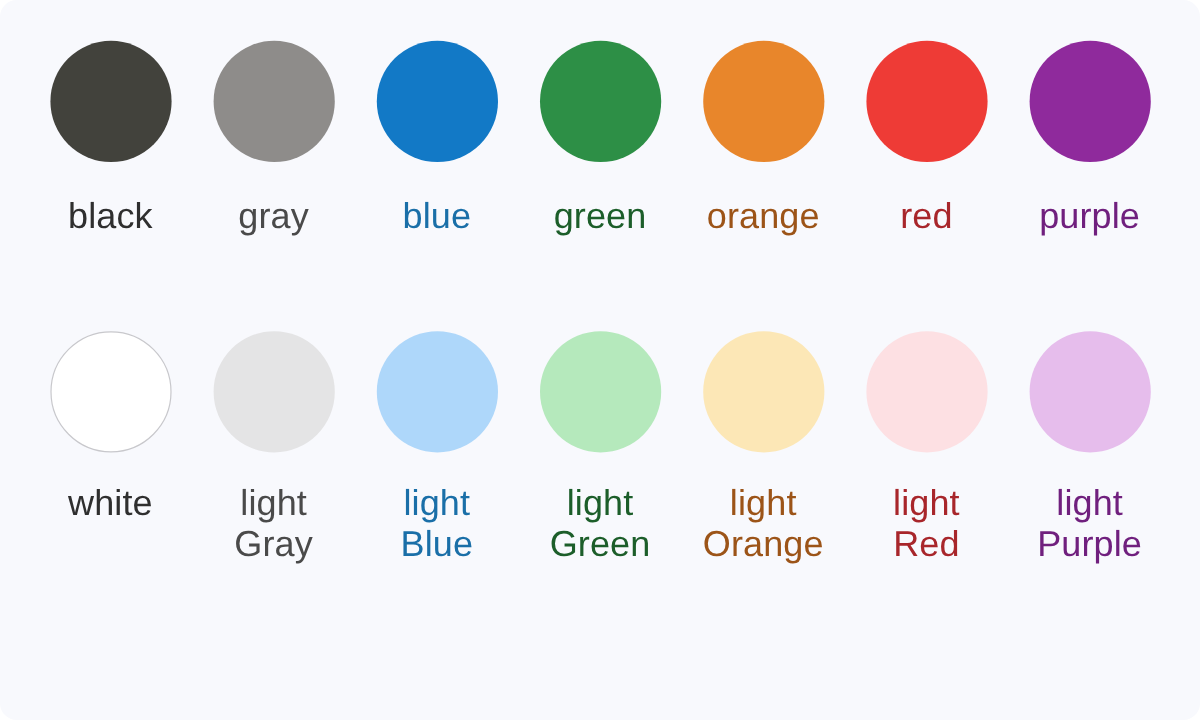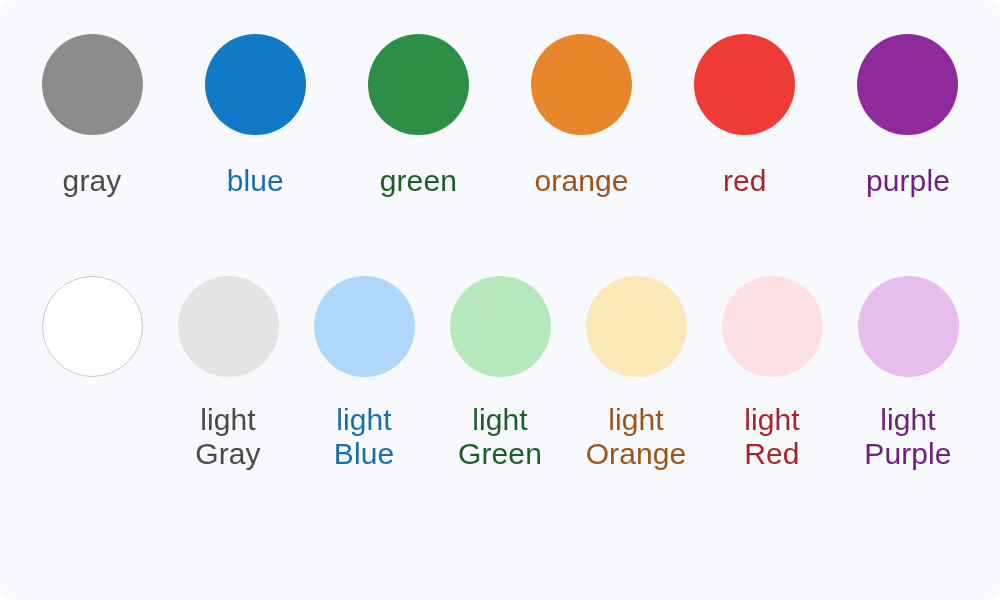--- a/index.html
+++ b/index.html
@@ -68,20 +68,24 @@
     margin-top: 26px;
   }
 </style>
 </head>
 <body>
 
 <div id="palette-card" style="background: rgb(248, 249, 253); border-radius: 14px;">
 
   <div class="swatch-row" id="swatch-row-base">
     <div class="swatch-cell">
+      <div class="swatch-dot" style="background: rgb(66, 66, 60);"></div>
+      <div class="swatch-label" style="color: rgb(47, 47, 47);">black</div>
+    </div>
+    <div class="swatch-cell">
       <div class="swatch-dot" style="background: rgb(142, 140, 138);"></div>
       <div class="swatch-label" style="color: rgb(74, 74, 74);">gray</div>
     </div>
     <div class="swatch-cell">
       <div class="swatch-dot" style="background: rgb(18, 121, 198);"></div>
       <div class="swatch-label" style="color: rgb(26, 111, 168);">blue</div>
     </div>
     <div class="swatch-cell">
       <div class="swatch-dot" style="background: rgb(45, 143, 70);"></div>
       <div class="swatch-label" style="color: rgb(28, 94, 42);">green</div>
@@ -96,20 +100,21 @@
     </div>
     <div class="swatch-cell">
       <div class="swatch-dot" style="background: rgb(143, 42, 156);"></div>
       <div class="swatch-label" style="color: rgb(112, 32, 126);">purple</div>
     </div>
   </div>
 
   <div class="swatch-row" id="swatch-row-light">
     <div class="swatch-cell">
       <div class="swatch-dot" style="background: rgb(255, 255, 255); border: 1px solid rgb(200, 200, 204);"></div>
+      <div class="swatch-label" style="color: rgb(47, 47, 47);">white</div>
     </div>
     <div class="swatch-cell">
       <div class="swatch-dot" style="background: rgb(228, 228, 229);"></div>
       <div class="swatch-label" style="color: rgb(74, 74, 74);">light
 Gray</div>
     </div>
     <div class="swatch-cell">
       <div class="swatch-dot" style="background: rgb(174, 215, 250);"></div>
       <div class="swatch-label" style="color: rgb(26, 111, 168);">light
 Blue</div>

